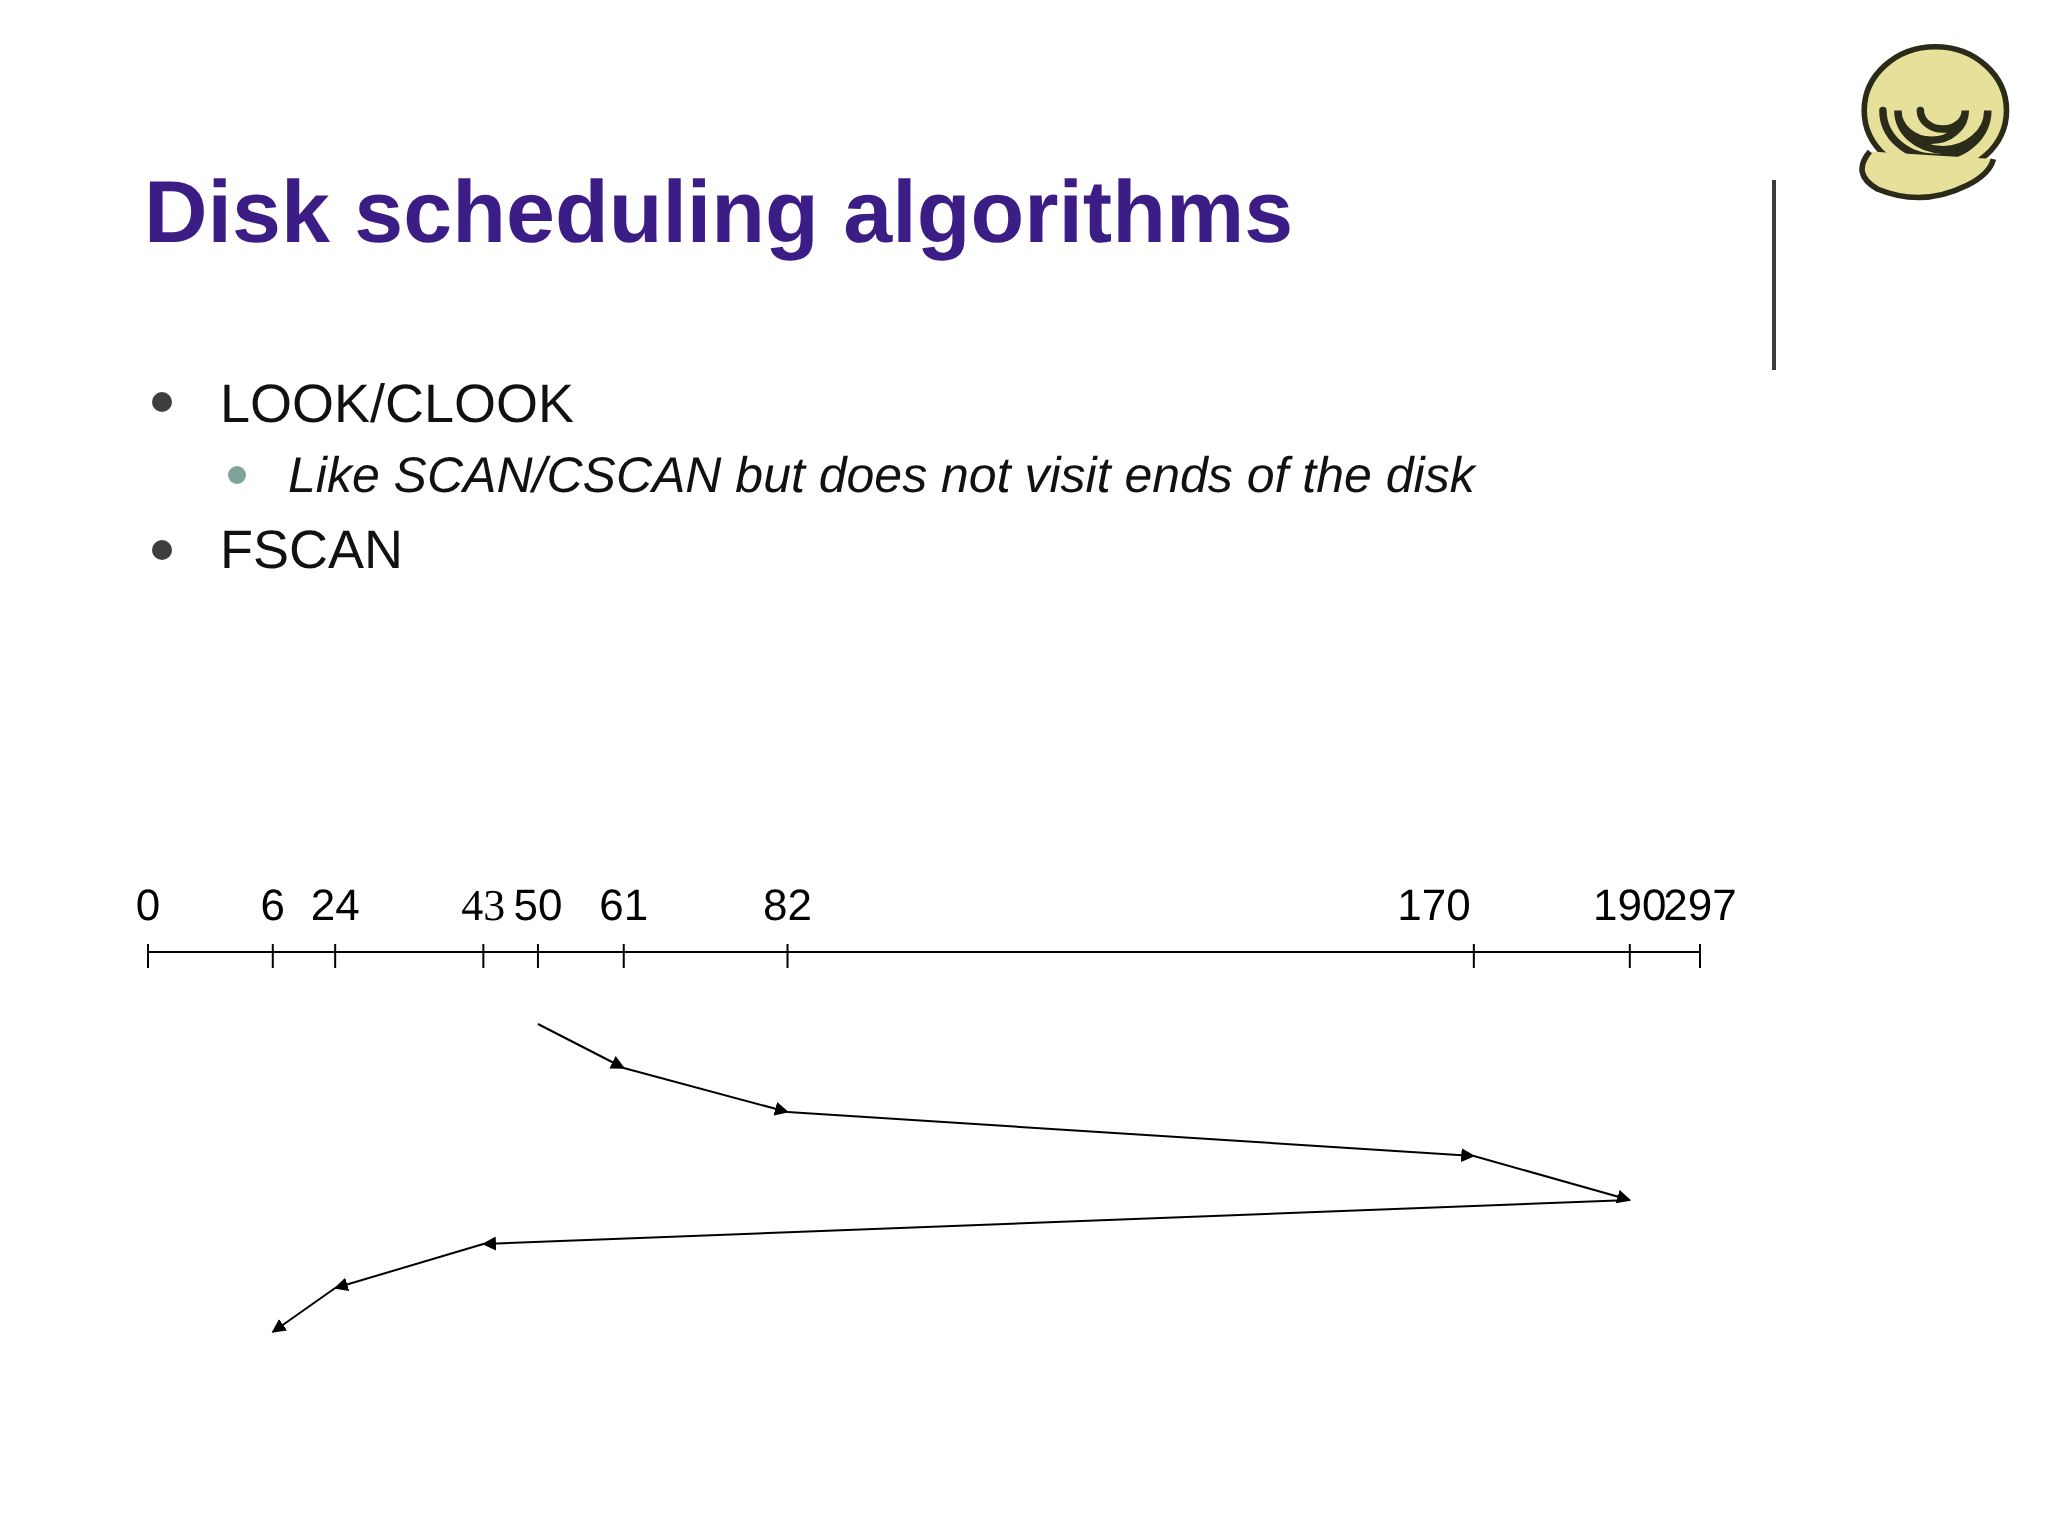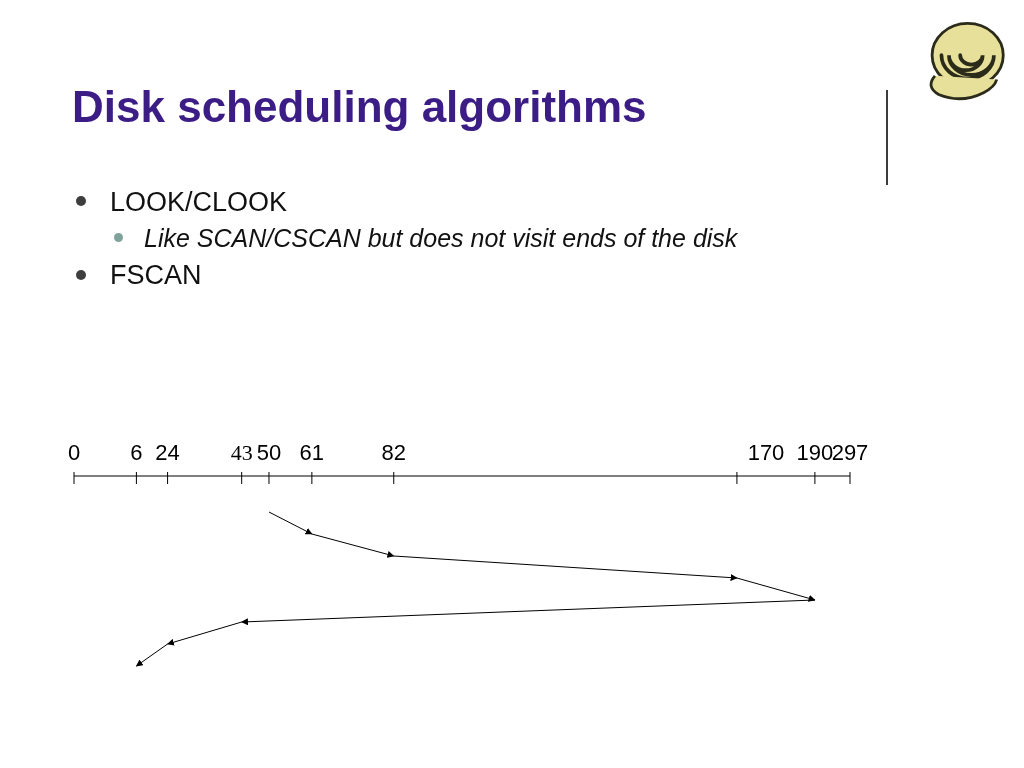--- a/index.html
+++ b/index.html
@@ -150,21 +150,21 @@
 
   <div class="chart">
     <div class="axis-labels" id="axis-labels">
         <span style="left: 12px;">0</span>
         <span style="left: 74.392px;">6</span>
         <span style="left: 105.588px;">24</span>
         <span style="left: 179.678px; font-family: Liberation Serif, serif;">43</span>
         <span style="left: 206.975px;">50</span>
         <span style="left: 249.869px;">61</span>
         <span style="left: 331.759px; text-align: center;">82</span>
-        <span style="left: 704px;">170</span>
+        <span style="left: 655px;">170</span>
         <span style="left: 752.905px;">190</span>
         <span style="left: 788px;">297</span>
       </div>
     <svg class="axis" id="chart-svg" width="800" height="230">
         <defs>
           <marker id="arrow" viewBox="0 0 10 10" refX="9" refY="5" markerWidth="7" markerHeight="7" orient="auto-start-reverse">
             <path d="M0 0 L10 5 L0 10 z" fill="#000"></path>
           </marker>
         </defs>
         <line x1="12" x2="788" y1="4" y2="4" stroke="#000" stroke-width="1"></line>

